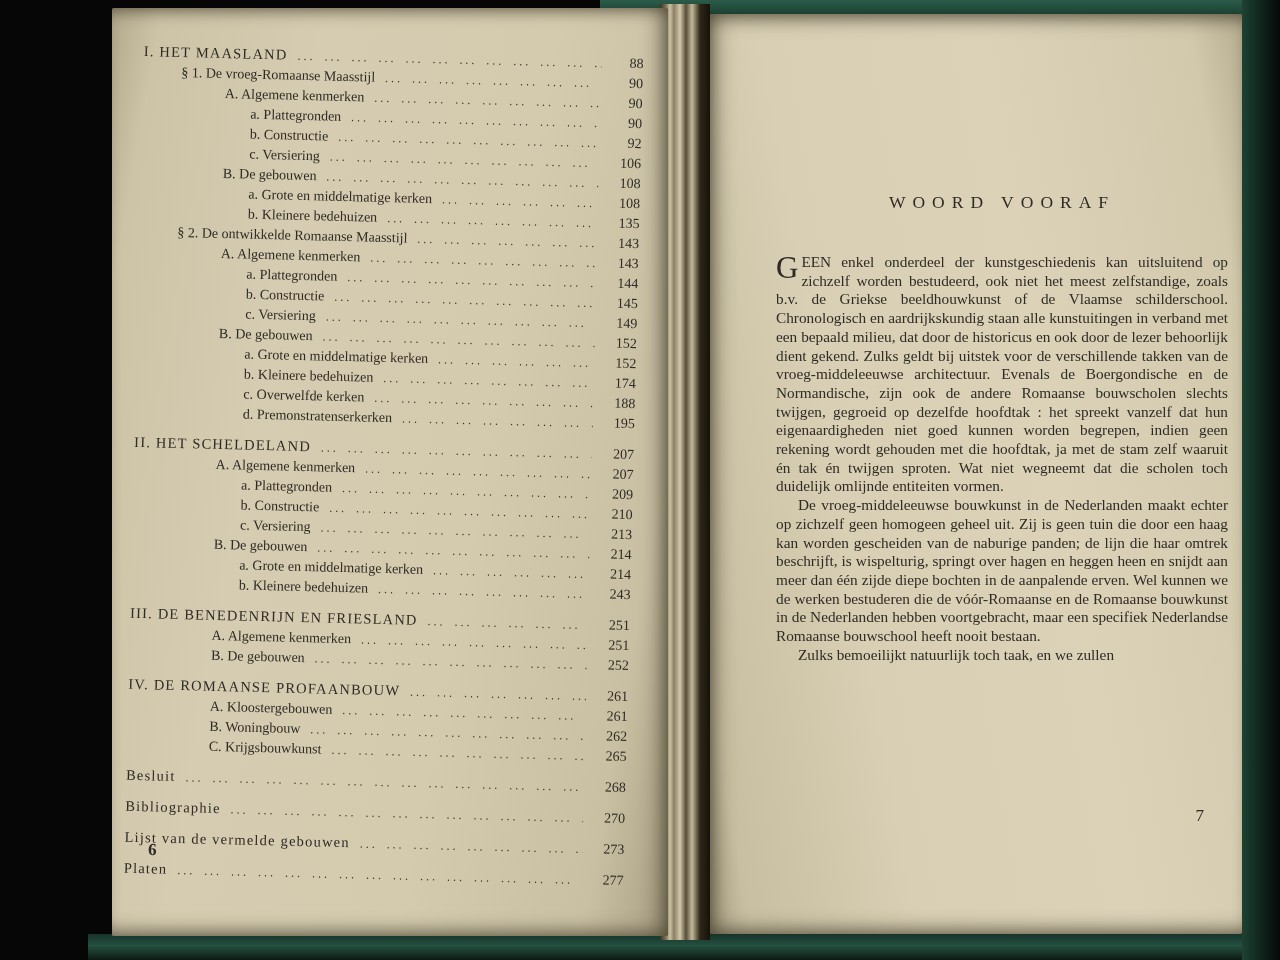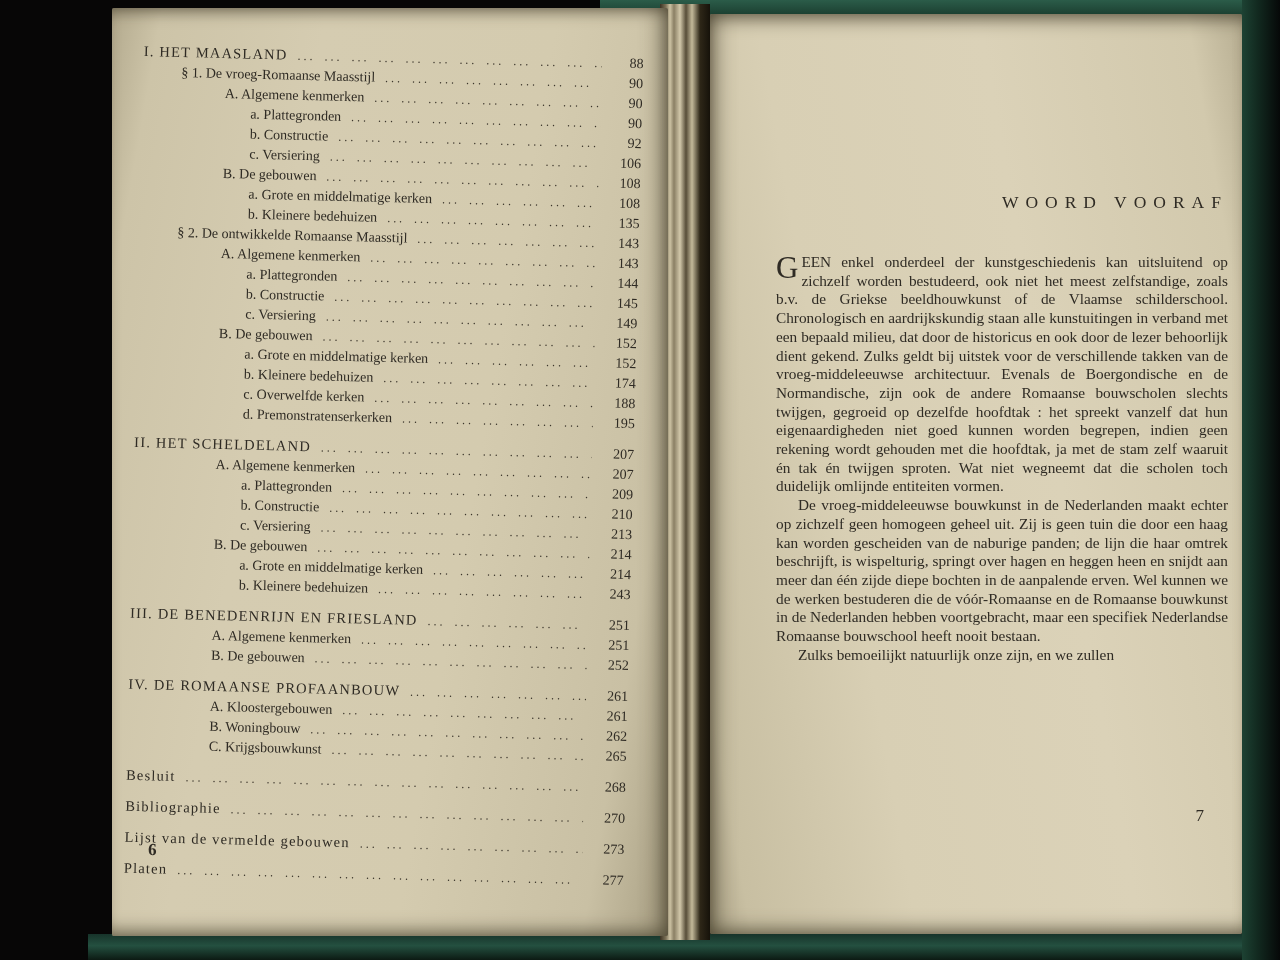--- a/index.html
+++ b/index.html
@@ -53,21 +53,21 @@
   .leader {
     flex:1 1 auto; overflow:hidden; margin:0 8px 0 10px;
     font-size:12px; letter-spacing:3px; word-spacing:10px; color:#3c362c;
   }
   .toc-page { flex:none; width:34px; text-align:right; font-size:14px; }
   .folio { position:absolute; font-size:17px; }
   .folio-left  { left:36px; bottom:76px; font-weight:bold; transform:rotate(1deg); }
   .folio-right { right:38px; bottom:108px; }
   
   .foreword { position:absolute; left:66px; top:178px; width:452px; }
-  .fw-title { margin:0 0 40px 0; text-align:right; font-size:17.5px; font-weight:normal; letter-spacing:7px; }
+  .fw-title { margin:0 0 40px 0; text-align:center; font-size:17.5px; font-weight:normal; letter-spacing:7px; }
   .fw-body p { margin:0; text-align:justify; font-size:15.3px; line-height:18.7px; }
   .fw-body p.indent { text-indent:22px; }
   .fw-body .ital { }
   .dropcap { float:left; font-size:31px; line-height:26px; padding:2px 3px 0 0; }
 </style>
 </head>
 <body>
 
 <div class="photo">
   <div class="cover-top"></div>
@@ -270,18 +270,18 @@
       </div>
     <div class="folio folio-left">6</div>
   </div>
 
   <div class="page page-right">
     <div class="foreword">
       <h1 class="fw-title">WOORD VOORAF</h1>
       <div class="fw-body">
           <p><span class="dropcap">G</span><span>EEN enkel onderdeel der kunstgeschiedenis kan uitsluitend op zichzelf worden bestudeerd, ook niet het meest zelfstandige, zoals b.v. de Griekse beeldhouwkunst of de Vlaamse schilderschool. Chronologisch en aardrijkskundig staan alle kunstuitingen in verband met een bepaald milieu, dat door de historicus en ook door de lezer behoorlijk dient gekend. Zulks geldt bij uitstek voor de verschillende takken van de vroeg-middeleeuwse architectuur. Evenals de Boergondische en de Normandische, zijn ook de andere Romaanse bouwscholen slechts twijgen, gegroeid op dezelfde hoofdtak : het spreekt vanzelf dat hun eigenaardigheden niet goed kunnen worden begrepen, indien geen rekening wordt gehouden met die hoofdtak, ja met de stam zelf waaruit én tak én twijgen sproten. Wat niet wegneemt dat die scholen toch duidelijk omlijnde entiteiten vormen.</span></p>
           <p class="indent"><span class="ital">De vroeg-middeleeuwse bouwkunst in de Nederlanden maakt echter op zichzelf geen homogeen geheel uit. </span><span>Zij is geen tuin die door een haag kan worden gescheiden van de naburige panden; de lijn die haar omtrek beschrijft, is wispelturig, springt over hagen en heggen heen en snijdt aan meer dan één zijde diepe bochten in de aanpalende erven. Wel kunnen we de </span><span class="ital">werken</span><span> bestuderen die de vóór-Romaanse en de Romaanse bouwkunst </span><span class="ital">in</span><span> de Nederlanden hebben voortgebracht, maar </span><span class="ital">een specifiek Nederlandse Romaanse bouwschool heeft nooit bestaan.</span></p>
-          <p class="indent"><span>Zulks bemoeilijkt natuurlijk onze zijn, en we zullen</span></p>
+          <p class="indent"><span>Zulks bemoeilijkt natuurlijk toch taak, en we zullen</span></p>
         </div>
     </div>
     <div class="folio folio-right">7</div>
   </div>
 </div>
 
 </body></html>

